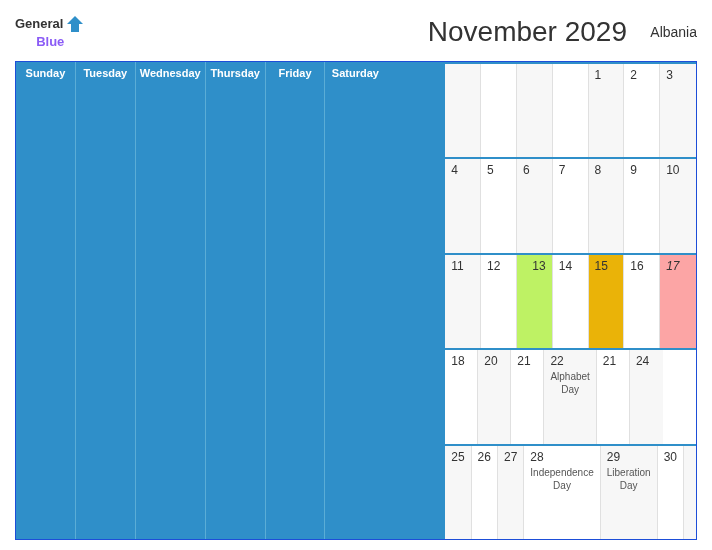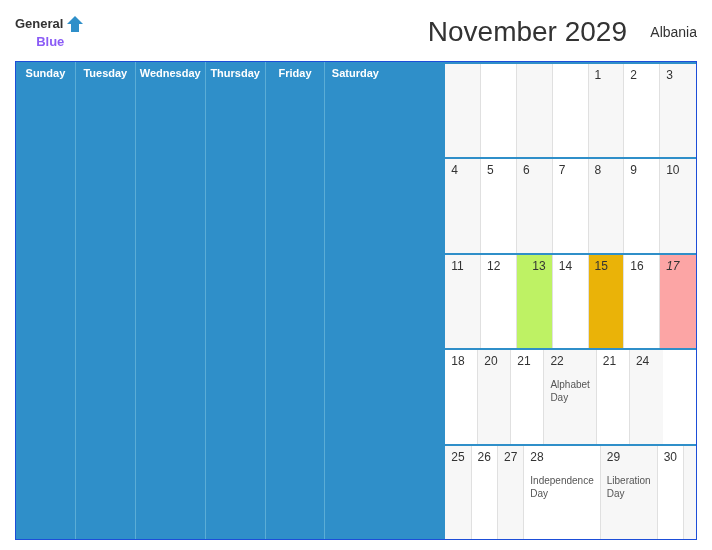--- a/index.html
+++ b/index.html
@@ -102,21 +102,22 @@
     .day-num {
       font-size: 12px;
       color: #333;
       font-weight: normal;
       margin-bottom: 2px;
     }
     .day-event {
       font-size: 10px;
       color: #555;
       line-height: 1.3;
-      margin-top: 8px;
+      margin-top: 0;
+      text-align: center;
     }
     .logo-wrapper {
       display: flex;
       flex-direction: column;
       align-items: center;
     }
     .logo-line1 {
       display: flex;
       align-items: center;
     }

